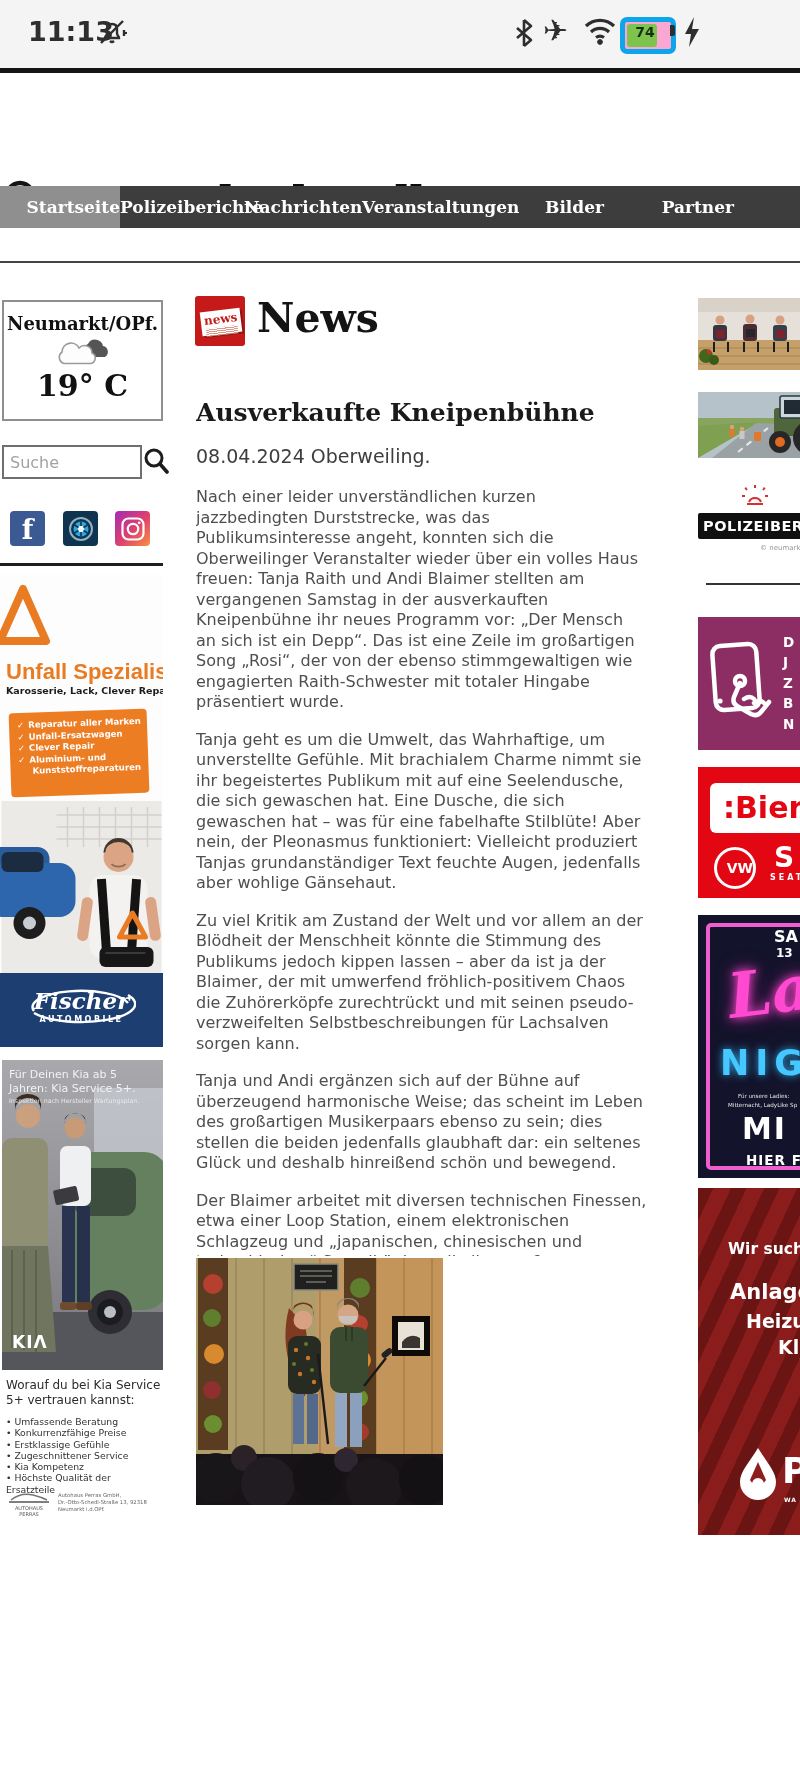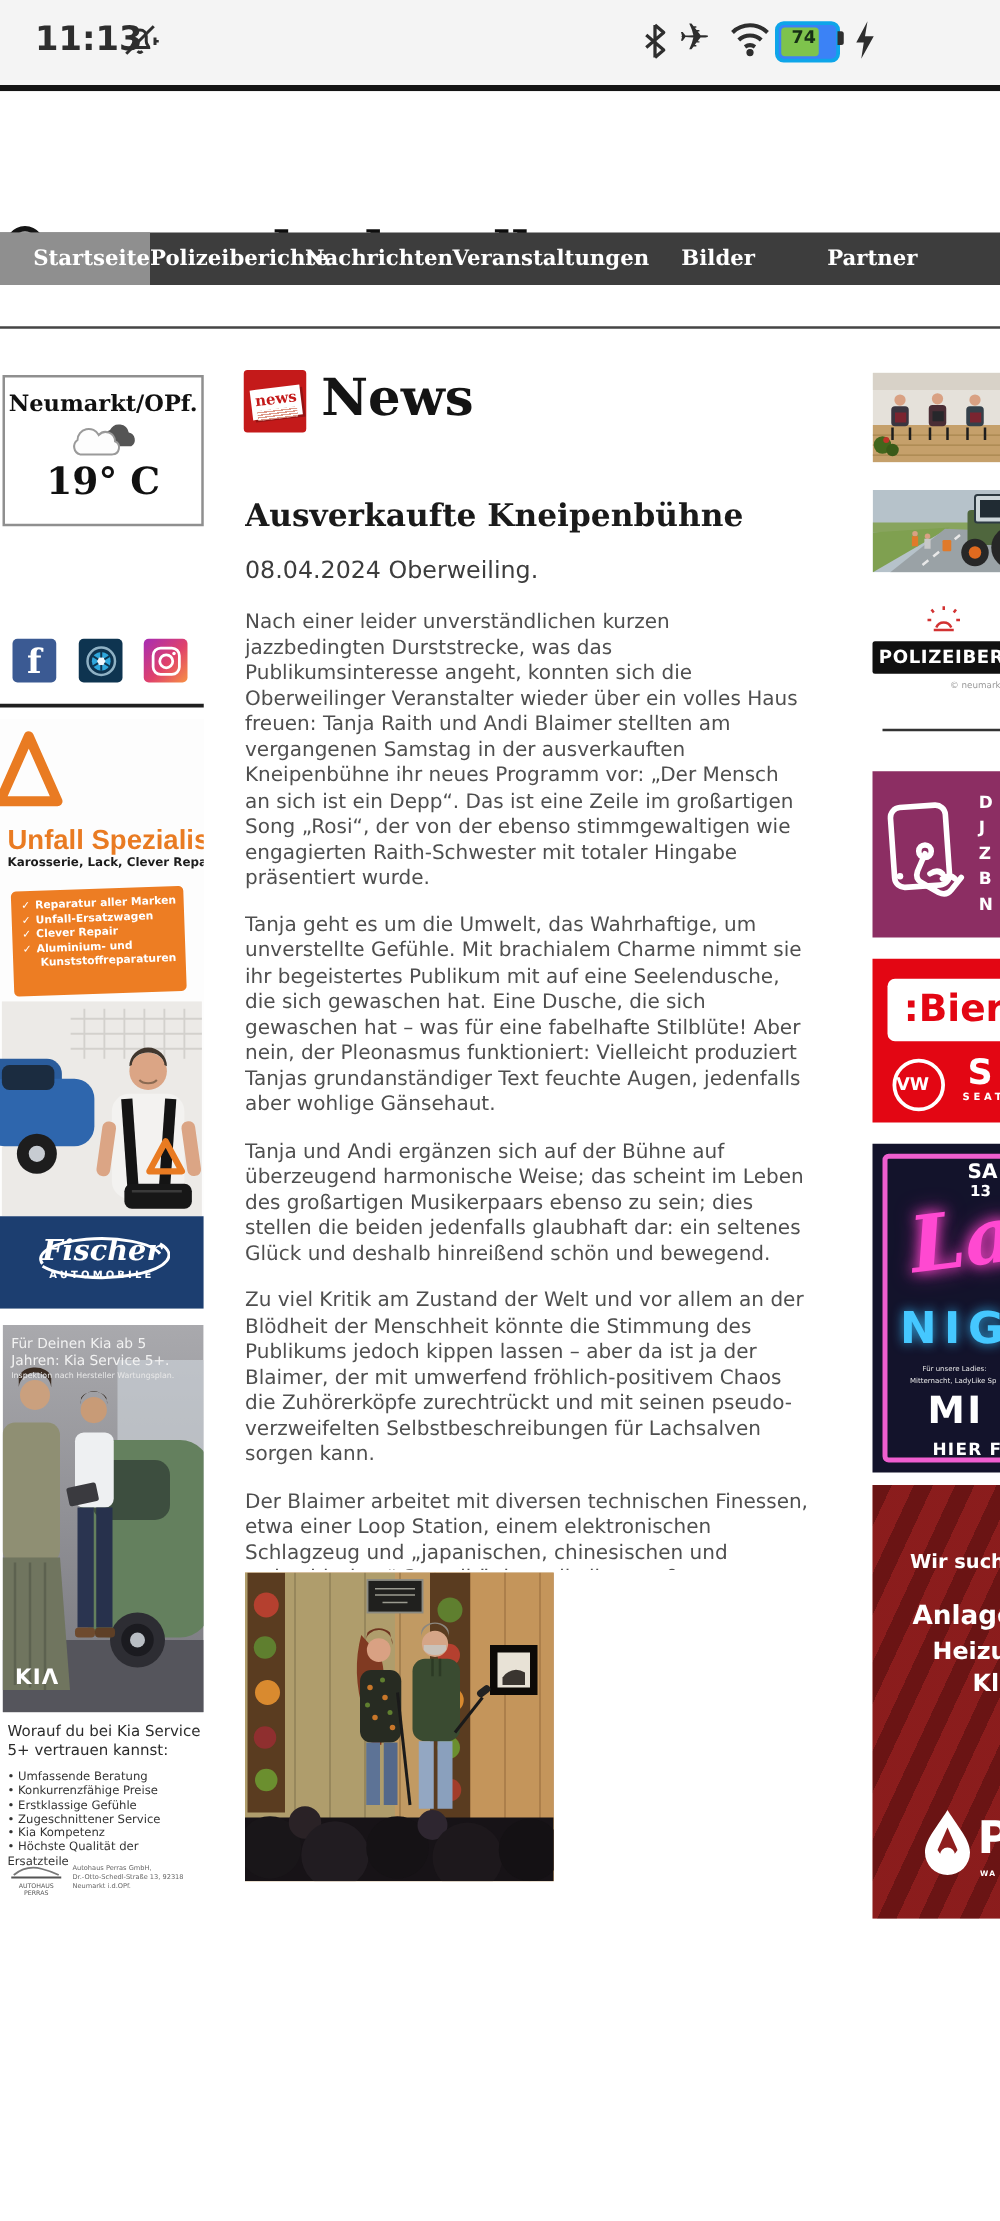--- a/index.html
+++ b/index.html
@@ -4,21 +4,21 @@
 <style>
   html,body{margin:0;padding:0;background:#fff;}
   .screen{position:relative;width:800px;height:1535px;overflow:hidden;background:#fff;
           font-family:"DejaVu Sans",sans-serif;color:#222;}
   .abs{position:absolute;}
 
   
   .statusbar{position:absolute;left:0;top:0;width:800px;height:68px;background:#f4f4f4;}
   .status-time{position:absolute;left:28px;top:16px;font-size:27px;font-weight:600;color:#2e2e2e;}
   .status-divider{position:absolute;left:0;top:68px;width:800px;height:5px;background:#141414;}
-  .batt-body{position:absolute;left:620px;top:17px;width:46px;height:27px;border:3px solid #0ea5e9;border-radius:7px;background:#3b82f6;}
+  .batt-body{position:absolute;left:620px;top:17px;width:46px;height:27px;border:5px solid #0ea5e9;border-radius:7px;background:#f9a8d4;}
   .batt-fill{position:absolute;left:2px;top:2px;bottom:2px;width:30px;background:#7ec34c;border-radius:3px;}
   .batt-txt{position:absolute;left:0;top:2px;width:40px;text-align:center;font-size:14px;font-weight:700;color:#173015;}
   .batt-nub{position:absolute;left:670px;top:25px;width:5px;height:11px;background:#2e2e2e;border-radius:0 2px 2px 0;}
 
   
   .hdr{position:absolute;left:0;top:73px;width:800px;height:113px;background:#fff;}
   .brand{position:absolute;left:40px;top:104px;font-family:"DejaVu Serif",serif;font-size:44px;letter-spacing:-2px;color:#0d0d0d;white-space:nowrap;}
   .brand b{font-weight:900;}
   .tagline{position:absolute;left:374px;top:126px;font-size:17px;color:#4d4d4d;white-space:nowrap;}
   .hdr-date{position:absolute;left:740px;top:127px;font-size:16px;color:#333;white-space:nowrap;}
@@ -95,21 +95,21 @@
   .r-pol-bar{position:absolute;left:0;top:35px;width:160px;height:26px;background:#101010;border-radius:2px;
              color:#fff;font-weight:700;font-size:14.5px;letter-spacing:.5px;line-height:26px;padding-left:5px;box-sizing:border-box;white-space:nowrap;}
   .r-pol-copy{position:absolute;left:62px;top:66px;font-size:7px;color:#999;}
   .r-div{position:absolute;left:706px;top:583px;width:94px;height:2px;background:#333;}
   .r-purple{position:absolute;left:698px;top:617px;width:165px;height:133px;background:#8c2e63;}
   .r-purple-letters{position:absolute;left:85px;top:15px;font-size:13.5px;font-weight:700;color:#fff;line-height:20.4px;}
   .r-biers{position:absolute;left:698px;top:767px;width:175px;height:131px;background:#e30613;}
   .biers-box{position:absolute;left:12px;top:16px;width:155px;height:50px;background:#fff;border-radius:6px;}
   .biers-txt{position:absolute;left:13px;top:7px;font-size:30px;font-weight:700;color:#e30613;white-space:nowrap;}
   .vw-circle{position:absolute;left:16px;top:80px;width:36px;height:36px;border:3px solid #fff;border-radius:50%;
-             color:#fff;font-size:14px;font-weight:700;text-align:left;line-height:36px;}
+             color:#fff;font-size:14px;font-weight:700;text-align:right;line-height:36px;}
   .seat-s{position:absolute;left:76px;top:74px;font-size:28px;font-weight:900;color:#fff;}
   .seat-t{position:absolute;left:72px;top:106px;font-size:8px;font-weight:700;letter-spacing:3px;color:#fff;}
   .r-ladies{position:absolute;left:698px;top:915px;width:168px;height:263px;background:#13132b;overflow:hidden;}
   .ladies-frame{position:absolute;left:8px;top:8px;right:8px;bottom:8px;border:4px solid #ef5ecf;border-radius:5px;}
   .ladies-sa{position:absolute;left:76px;top:12px;font-size:16px;font-weight:700;color:#fff;}
   .ladies-13{position:absolute;left:78px;top:31px;font-size:12px;font-weight:700;color:#fff;}
   .ladies-la{position:absolute;left:30px;top:40px;font-family:"DejaVu Serif",serif;font-style:italic;font-weight:700;
              font-size:62px;color:#ff49d1;transform:rotate(-7deg);text-shadow:0 0 10px #ff49d1,0 0 18px #b0268f;}
   .ladies-nig{position:absolute;left:22px;top:128px;font-size:35px;font-weight:700;letter-spacing:6px;color:#45c8ff;
               text-shadow:0 0 9px #2fa6e0;}
@@ -217,20 +217,31 @@
     <div class="weather-loc">Neumarkt/OPf.</div>
     <div style="height:32px;">
       <svg width="66" height="32" viewBox="0 0 66 32">
         <path d="M38 10 a8 8 0 0 1 15 2 a6 6 0 0 1 2 11 h-18 a7 7 0 0 1 1 -13z" fill="#555"></path>
         <path d="M12 18 a9 9 0 0 1 17 -4 a7.5 7.5 0 0 1 13 5 a5.5 5.5 0 0 1 -2 10.5 h-26 a6.5 6.5 0 0 1 -2 -11.5z" fill="#fdfdfd" stroke="#9a9a9a" stroke-width="1.6"></path>
       </svg>
     </div>
     <div class="weather-temp">19° C</div>
   </div>
 
+  <div class="searchrow">
+    <input class="search-input" type="text" placeholder="Suche" style="">
+    <button class="search-btn">
+      <svg width="26" height="28" viewBox="0 0 26 28">
+          <g stroke="#1c1c1c" fill="none">
+        <circle cx="11" cy="11" r="8" stroke-width="3"></circle>
+        <path d="M17 17 L24 25" stroke-width="3.6" stroke-linecap="round"></path>
+      </g>
+        </svg>
+    </button>
+  </div>
 
   <div class="socials">
     <div class="soc soc-fb">f</div>
     <div class="soc soc-cam">
       <svg width="26" height="26" viewBox="0 0 26 26">
         <circle cx="13" cy="13" r="11" fill="none" stroke="#8fb1c4" stroke-width="2"></circle>
         <circle cx="13" cy="13" r="7.5" fill="#2fa7dc"></circle>
         <circle cx="13" cy="13" r="3.2" fill="#eef6fb"></circle>
         <g stroke="#0e3450" stroke-width="1.6">
           <path d="M13 5.5 L13 10"></path>
@@ -377,22 +388,22 @@
       </div>
     </div>
     <div class="news-title">News</div>
   </div>
 
   <div class="art-text">
     <h1 class="art-title">Ausverkaufte Kneipenbühne</h1>
     <div class="art-date">08.04.2024 Oberweiling.</div>
     <p>Nach einer leider unverständlichen kurzen jazzbedingten Durststrecke, was das Publikumsinteresse angeht, konnten sich die Oberweilinger Veranstalter wieder über ein volles Haus freuen: Tanja Raith und Andi Blaimer stellten am vergangenen Samstag in der ausverkauften Kneipenbühne ihr neues Programm vor: „Der Mensch an sich ist ein Depp“. Das ist eine Zeile im großartigen Song „Rosi“, der von der ebenso stimmgewaltigen wie engagierten Raith-Schwester mit totaler Hingabe präsentiert wurde.</p>
     <p>Tanja geht es um die Umwelt, das Wahrhaftige, um unverstellte Gefühle. Mit brachialem Charme nimmt sie ihr begeistertes Publikum mit auf eine Seelendusche, die sich gewaschen hat. Eine Dusche, die sich gewaschen hat – was für eine fabelhafte Stilblüte! Aber nein, der Pleonasmus funktioniert: Vielleicht produziert Tanjas grundanständiger Text feuchte Augen, jedenfalls aber wohlige Gänsehaut.</p>
+    <p>Zu viel Kritik am Zustand der Welt und vor allem an der Blödheit der Menschheit könnte die Stimmung des Publikums jedoch kippen lassen – aber da ist ja der Blaimer, der mit umwerfend fröhlich-positivem Chaos die Zuhörerköpfe zurechtrückt und mit seinen pseudo-verzweifelten Selbstbeschreibungen für Lachsalven sorgen kann.</p>
     <p>Tanja und Andi ergänzen sich auf der Bühne auf überzeugend harmonische Weise; das scheint im Leben des großartigen Musikerpaars ebenso zu sein; dies stellen die beiden jedenfalls glaubhaft dar: ein seltenes Glück und deshalb hinreißend schön und bewegend.</p>
-    <p>Zu viel Kritik am Zustand der Welt und vor allem an der Blödheit der Menschheit könnte die Stimmung des Publikums jedoch kippen lassen – aber da ist ja der Blaimer, der mit umwerfend fröhlich-positivem Chaos die Zuhörerköpfe zurechtrückt und mit seinen pseudo-verzweifelten Selbstbeschreibungen für Lachsalven sorgen kann.</p>
     <p>Der Blaimer arbeitet mit diversen technischen Finessen, etwa einer Loop Station, einem elektronischen Schlagzeug und „japanischen, chinesischen und tschechischen“ Soundbänken, die ihm große Klangvielfalt ermöglichen. Das wird von ihm sehr geschmackvoll eingesetzt. Die Raith hingegen verfügt über eine Stimme, die keine Ergänzung braucht. Beide zusammen: perfekt und prächtig.</p>
   </div>
 
   <div class="art-photo">
     <svg width="247" height="247" viewBox="0 0 247 247">
       <rect width="247" height="247" fill="#c19a63"></rect>
       <g stroke="#8f6e42" stroke-width="1.6" opacity=".55">
         <path d="M40 0 V200 M68 0 V200 M96 0 V200 M124 0 V200 M152 0 V200 M180 0 V200 M208 0 V200 M236 0 V200"></path>
       </g>
       <rect x="0" y="0" width="120" height="200" fill="#4ab0a0" opacity=".15"></rect>

